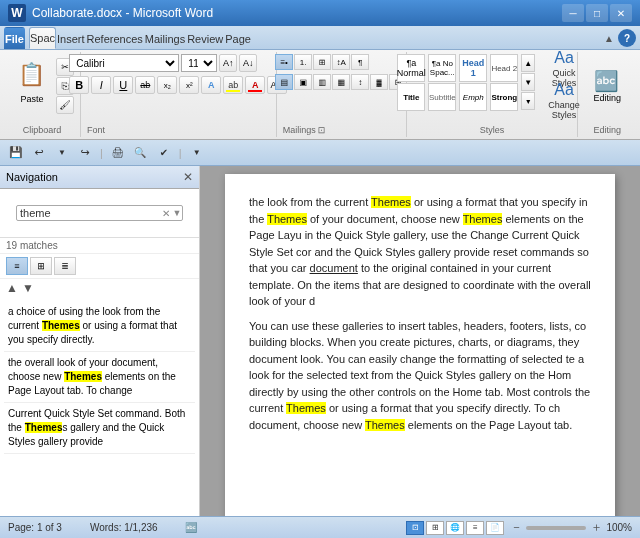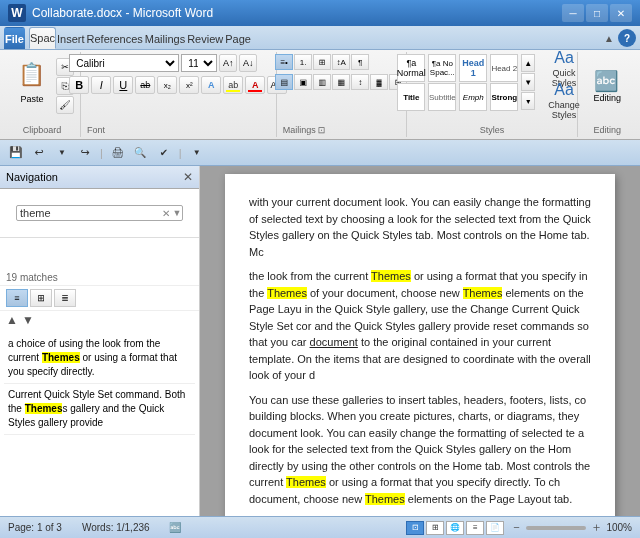--- a/index.html
+++ b/index.html
@@ -262,21 +262,21 @@
       padding: 1px 3px;
     }
     .nav-search-input {
       flex: 1;
       border: none;
       outline: none;
       font-size: 11px;
       color: #333;
     }
     .nav-search-clear { color: #888; cursor: pointer; font-size: 10px; }
-    .nav-matches { font-size: 10px; color: #666; padding: 2px 6px; border-bottom: 1px solid #eee; margin-top: 32px; }
+    .nav-matches { font-size: 10px; color: #666; padding: 2px 6px; border-bottom: 1px solid #eee; }
     .nav-view-buttons { display: flex; gap: 2px; padding: 3px 6px; border-bottom: 1px solid #eee; }
     .nav-view-btn {
       width: 22px;
       height: 18px;
       border: 1px solid #ccc;
       background: linear-gradient(to bottom, #fff, #e8e8e8);
       cursor: pointer;
       font-size: 9px;
       display: flex;
       align-items: center;
@@ -332,21 +332,21 @@
       height: 22px;
       background: linear-gradient(to bottom, #cfe0f0, #b8cfea);
       border-top: 1px solid #8aabce;
       display: flex;
       align-items: center;
       justify-content: space-between;
       padding: 0 8px;
       font-size: 10px;
       color: #333;
     }
-    .status-left { display: flex; gap: 20px; align-items: center; }
+    .status-left { display: flex; gap: 28px; align-items: center; }
     .status-right { display: flex; gap: 6px; align-items: center; }
     .zoom-control { display: flex; align-items: center; gap: 4px; }
     .zoom-slider { width: 60px; height: 4px; background: #aaa; border-radius: 2px; cursor: pointer; }
     .zoom-btn { font-size: 12px; cursor: pointer; color: #555; }
     .view-btn { width: 18px; height: 14px; border: 1px solid #aaa; background: white; cursor: pointer; font-size: 8px; display: flex; align-items: center; justify-content: center; }
     .view-btn.active { background: #4a90d9; border-color: #2e6db4; color: white; }
     .para-btn {
       width: 18px;
       height: 16px;
       border: 1px solid #ccc;
@@ -561,32 +561,32 @@
     <div class="nav-nav-buttons">
       <span class="nav-arrow">▲</span>
       <span class="nav-arrow">▼</span>
     </div>
     <div class="nav-results">
 
       <div class="nav-result-item">
         a choice of using the look from the current <span class="nav-highlight">Themes</span> or using a format that you specify directly.
       </div>
 
+      <div class="nav-result-item">
+        the overall look of your document, choose new <span class="nav-highlight">Themes</span> elements on the Page Layout tab. To change
+      </div>
 
       <div class="nav-result-item">
         Current Quick Style Set command. Both the <span class="nav-highlight">Themes</span>s gallery and the Quick Styles gallery provide
       </div>
     </div>
   </div>
 
   <div class="doc-area">
     <div class="doc-page">
-      <p style="margin-bottom:8px;">
-        with your current document look. You can  easily change the formatting of selected text by choosing a look for the selected text from the Quick Styles ga‌llery on the Quick Styles tab. Most controls on the Home tab. Mc
-      </p>
       <p style="margin-bottom:8px;">
         the look from the current <span class="doc-highlight">Themes</span> or using a format that you specify in the <span class="doc-highlight">Themes</span> of your document, choose new <span class="doc-highlight">Themes</span> elements on the Page Layu in the Quick Style gallery, use the Change Current Quick Style Set cor and the Quick Styles gallery provide reset commands so that you car <span style="text-decoration:underline;">document</span> to the original contained in your current template. On the items that are designed to coordinate with the overall look of your d
       </p>
       <p style="margin-bottom:8px;">
         You can use these galleries to insert tables, headers, footers, lists, co building blocks. When you create pictures, charts, or diagrams, they document look. You can easily change the formatting of selected te a look for the selected text from the Quick Styles gallery on the Hom directly by using the other controls on the Home tab. Most controls the current <span class="doc-highlight">Themes</span> or using a format that you specify directly. To ch document, choose new <span class="doc-highlight">Themes</span> elements on the Page Layout tab.
       </p>
     </div>
   </div>
 
 </div>

